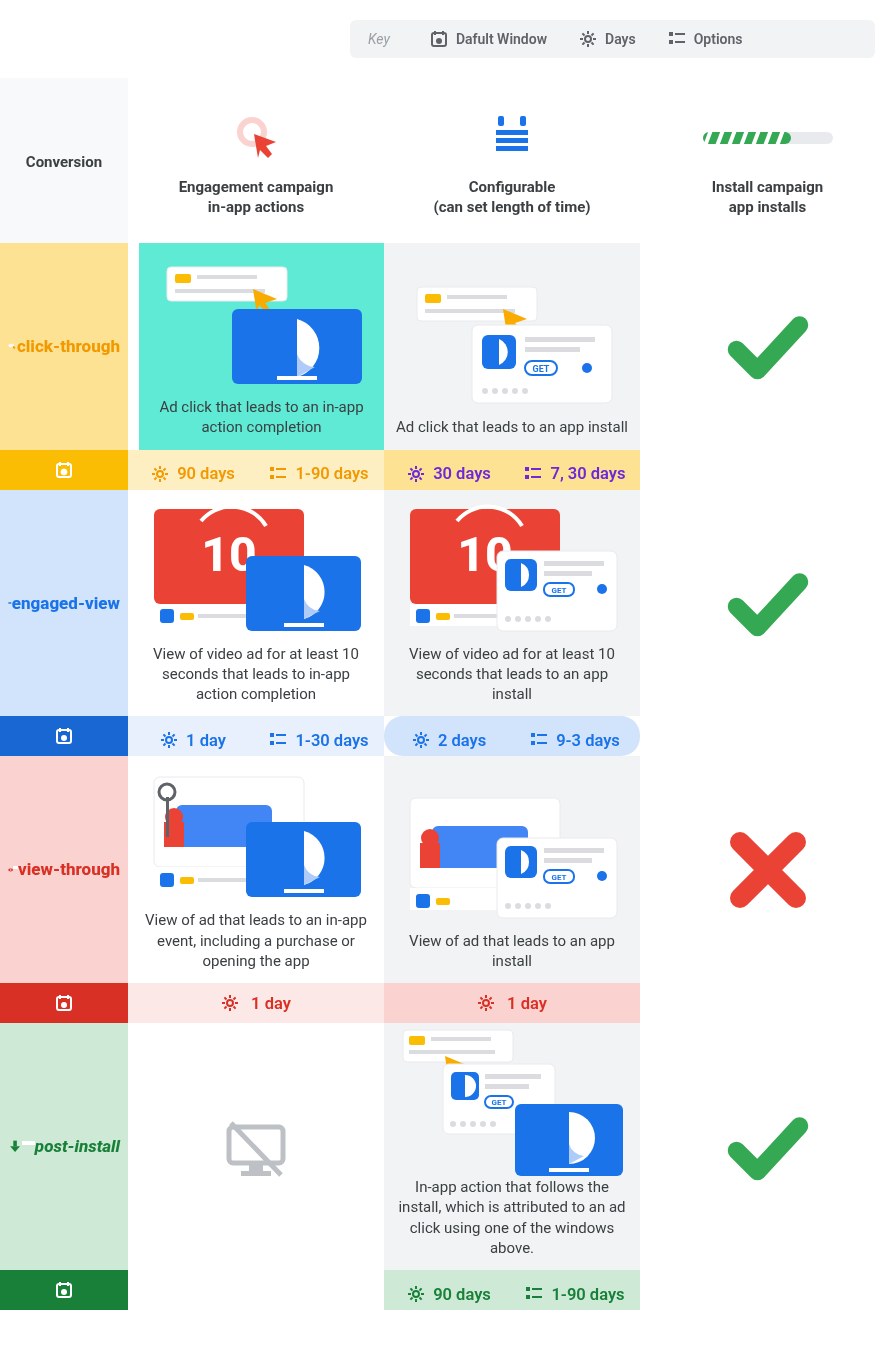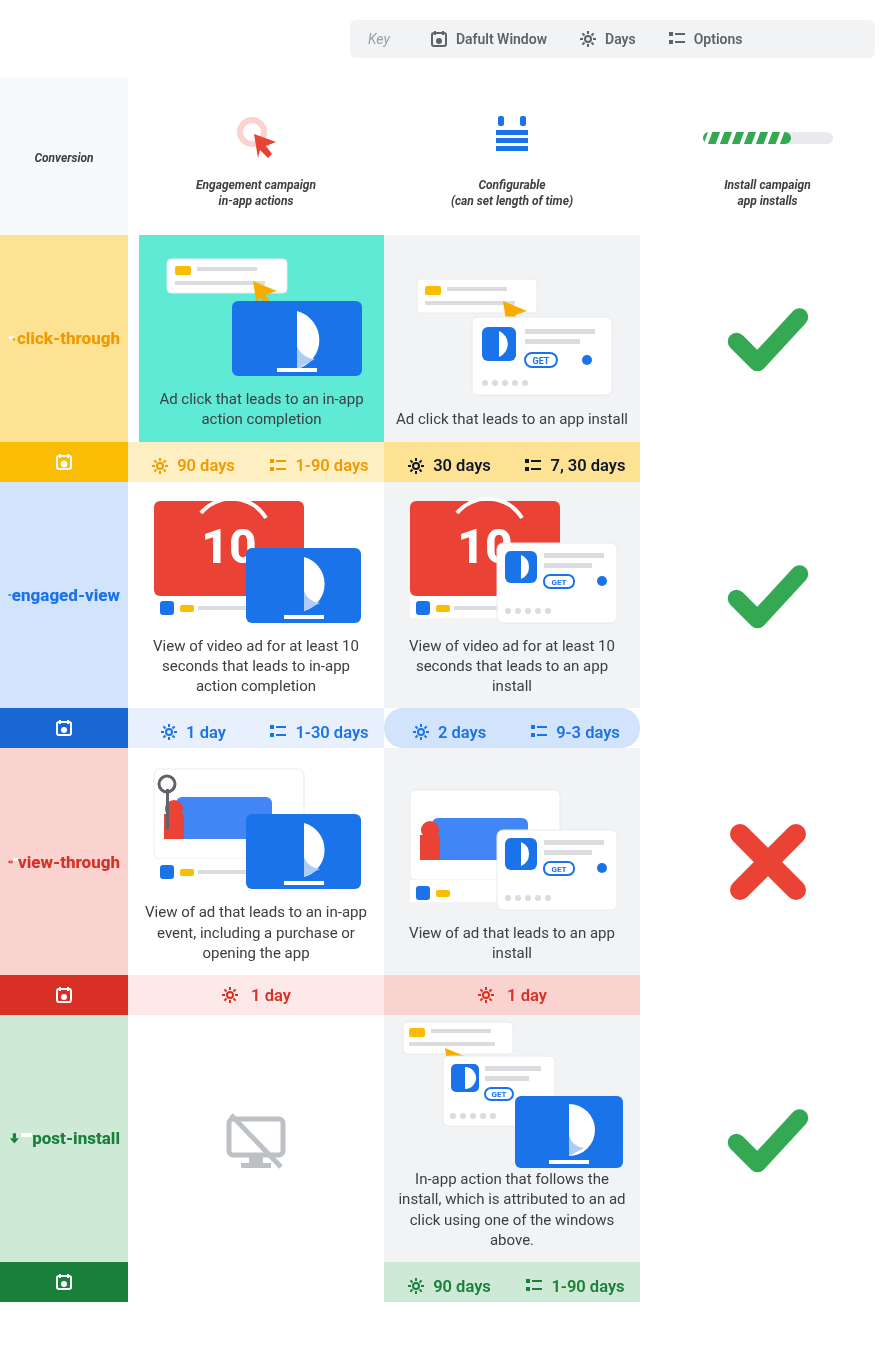--- a/index.html
+++ b/index.html
@@ -21,57 +21,57 @@
     font-size: 14px;
     color: #5f6368;
   }
   .legend .key { color: #9aa0a6; font-style: italic; margin-right: 8px; }
   .legend-item { display:flex; align-items:center; gap:8px; font-weight:600; }
   .grid {
     display: grid;
     grid-template-columns: 128px 256px 256px 255px;
     width: 895px;
   }
-  .hdr-cell { text-align:center; padding: 30px 10px 26px; background:#fff; font-weight:700; font-size:12px; line-height:1.3;font-style:italic; }
+  .hdr-cell { text-align:center; padding: 30px 10px 26px; background:#fff; font-weight:700; font-size:15px; line-height:1.3; }
   .hdr-cell.conv { background:#f8f9fa; display:flex; align-items:center; justify-content:center; }
   .icon-area { height:60px; display:flex; align-items:center; justify-content:center; margin-bottom:10px; }
 
   .rowlabel { display:flex; flex-direction:row; align-items:center; justify-content:center; font-weight:800; font-size:17px; line-height:1.2; padding:8px; }
   .body-cell { padding:16px 12px 12px; text-align:center; font-size:15px; line-height:1.35; display:flex; flex-direction:column; align-items:center; justify-content:flex-end; }
   .illus { height:130px; width:100%; display:flex; align-items:center; justify-content:center; }
   .desc { margin-top:8px; }
   .conf-cell { display:flex; align-items:center; justify-content:center; }
 
   .bar-cell { height:40px; display:flex; align-items:center; justify-content:center; }
   .bar-data { height:40px; display:flex; align-items:center; gap:12px; padding:0 8px; font-size:16.5px; font-weight:600; }
   .half { flex:1; display:flex; align-items:center; justify-content:center; gap:8px;margin-top:8px; }
 
   
   .bg-ct-label { background:#fde293; color:#f29900; }
   .bg-ct-body1 { background:#5eead4;margin-left:11px; }
   .bg-ct-body2 { background:#f1f3f4; }
   .bg-ct-bar-label { background:#fbbc04; }
   .bg-ct-bar-1 { background:#feefc3; color:#f29900; }
-  .bg-ct-bar-2 { background:#fde293; color:#0f172a; }
+  .bg-ct-bar-2 { background:#fde293; color:#6d28d9; }
 
   .bg-ev-label { background:#d2e3fc; color:#1a73e8; }
   .bg-ev-body1 { background:#fff; }
   .bg-ev-body2 { background:#f1f3f4; }
   .bg-ev-bar-label { background:#1967d2; }
   .bg-ev-bar-1 { background:#e8f0fe; color:#1a73e8; }
   .bg-ev-bar-2 { background:#d2e3fc; color:#1a73e8;border-radius:19px; }
 
   .bg-vt-label { background:#fad2cf; color:#d93025; }
   .bg-vt-body1 { background:#fff; }
   .bg-vt-body2 { background:#f1f3f4; }
   .bg-vt-bar-label { background:#d93025; }
   .bg-vt-bar-1 { background:#fce8e6; color:#d93025; }
   .bg-vt-bar-2 { background:#fad2cf; color:#d93025; }
 
-  .bg-pi-label { background:#ceead6; color:#188038; }
+  .bg-pi-label { background:#ceead6; color:#188038;font-style:italic; }
   .bg-pi-body1 { background:#fff; }
   .bg-pi-body2 { background:#f1f3f4; }
   .bg-pi-bar-label { background:#188038; }
   .bg-pi-bar-2 { background:#ceead6; color:#188038; }
 
   .white-ic svg { stroke:#fff; fill:#fff; }
 
   
   .ic-gear, .ic-list, .ic-cal { width:18px; height:18px; flex:0 0 auto; }
 </style>

